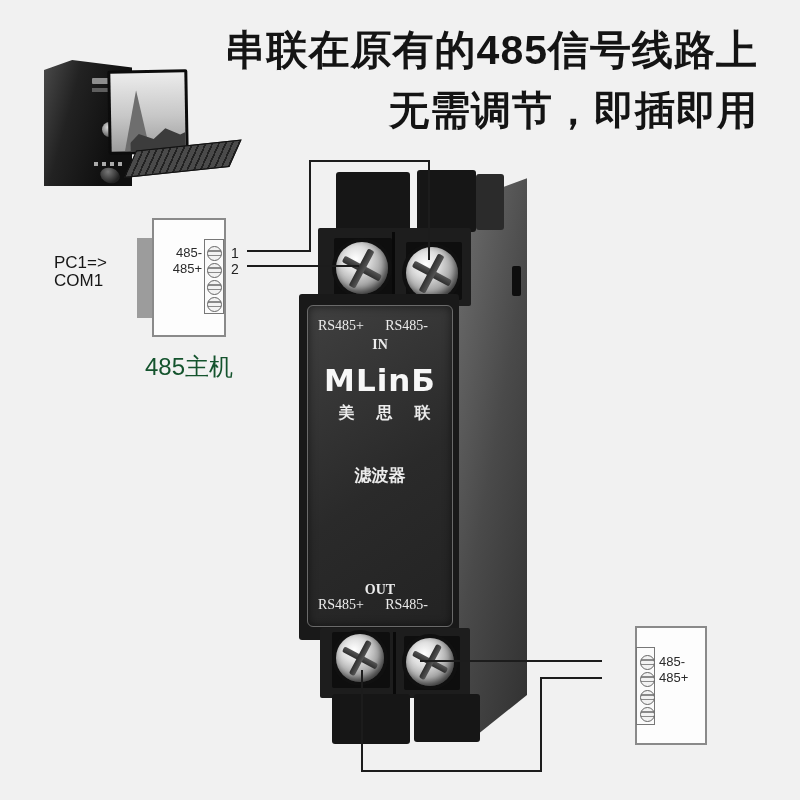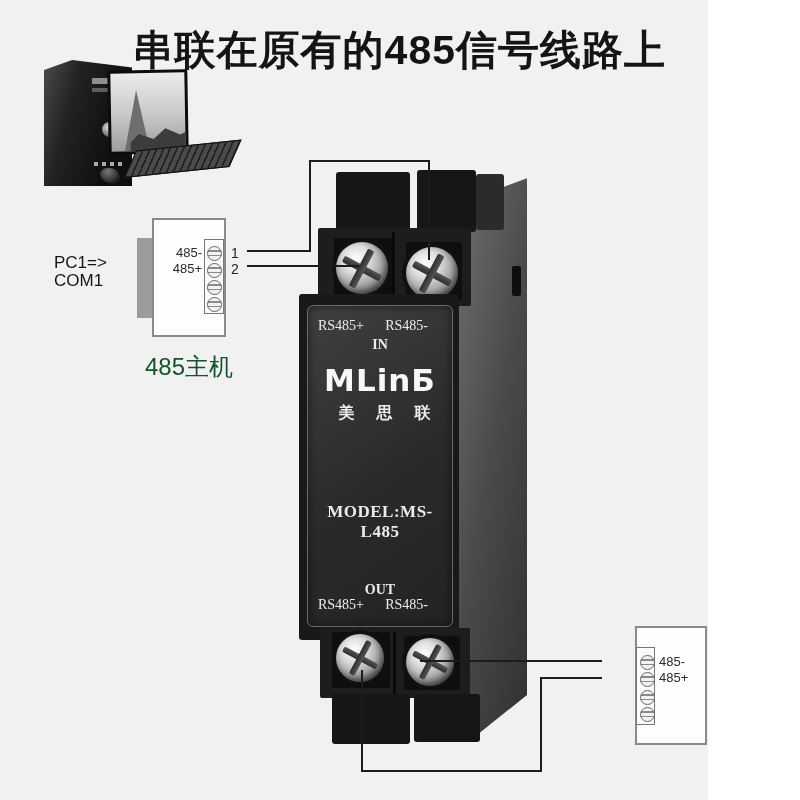--- a/index.html
+++ b/index.html
@@ -1,17 +1,17 @@
 <!DOCTYPE html>
 <html><head>
 <meta charset="utf-8">
 <style>
   html,body{margin:0;padding:0;}
   body{font-family:"Liberation Sans","DejaVu Sans",sans-serif;}
-  #stage{position:relative;width:708px;height:800px;background:#f1f1f1;overflow:hidden;}
+  #stage{position:relative;width:800px;height:800px;background:#f1f1f1;overflow:hidden;}
 
   
   .headline{position:absolute;top:20px;right:42px;text-align:right;color:#141414;
     font-weight:900;line-height:60px;letter-spacing:1px;}
   .headline .l1{font-size:41px;}
   .headline .l2{font-size:40px;}
 
   
   .wire{position:absolute;background:#1c1c1c;z-index:30;}
 
@@ -88,20 +88,21 @@
   .mouse{position:absolute;left:62px;top:112px;width:20px;height:15px;border-radius:50%;
     background:radial-gradient(circle at 35% 30%,#777,#222 70%);transform:rotate(18deg);}
 </style>
 </head>
 <body>
 
 <div id="stage">
 
   <div class="headline">
     <div class="l1">串联在原有的485信号线路上</div>
+    <div class="l2">无需调节，即插即用</div>
   </div>
 
   <div class="computer">
     <div class="tower">
       <div class="slot1"></div>
       <div class="slot2"></div>
       <div class="emblem"></div>
       <div class="lights"></div>
     </div>
     <div class="monitor">
@@ -160,21 +161,21 @@
 
   <div class="dev-body"></div>
   <div class="dev-panel">
     <div class="panel-row" style="top:12px;">
       <span>RS485+</span>
       <span>RS485-</span>
     </div>
     <div class="panel-text" style="top:31px;font-size:14px;">IN</div>
     <div class="panel-text panel-brand" style="top:97px;">美 思 联</div>
     <div class="panel-text panel-logo" style="top:56px;">MLinБ</div>
-    <div class="panel-text" style="top:196px;font-size:17px;letter-spacing:.5px;">MODEL:MS-L485</div>
+    <div class="panel-text" style="top:158px;font-size:17px;">滤波器</div>
     <div class="panel-text" style="top:276px;font-size:14px;">OUT</div>
     <div class="panel-row" style="top:291px;">
       <span>RS485+</span>
       <span>RS485-</span>
     </div>
   </div>
 
   <div class="dev-terminal" style="left:320px;top:628px;width:150px;height:70px;"></div>
   <div class="divider" style="left:393px;top:632px;width:3px;height:62px;"></div>
   <div class="recess" style="left:332px;top:632px;width:58px;height:56px;"></div>

